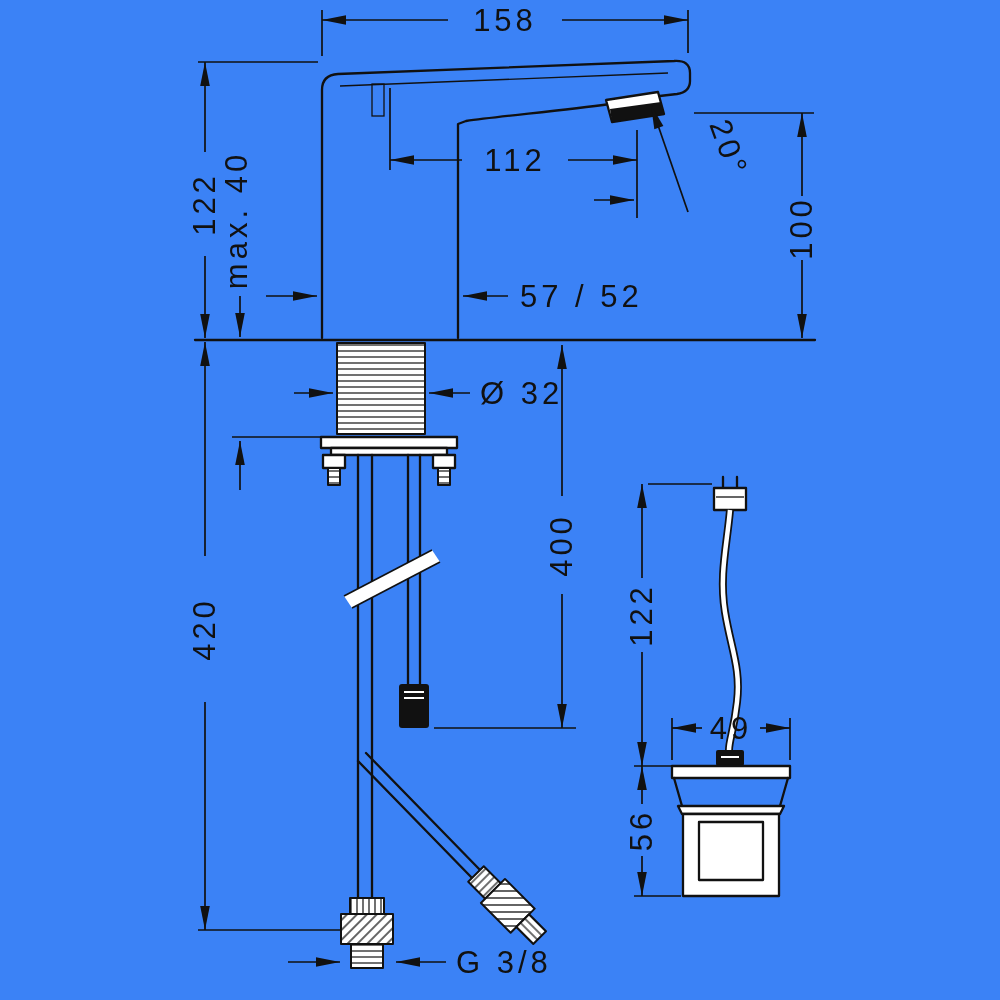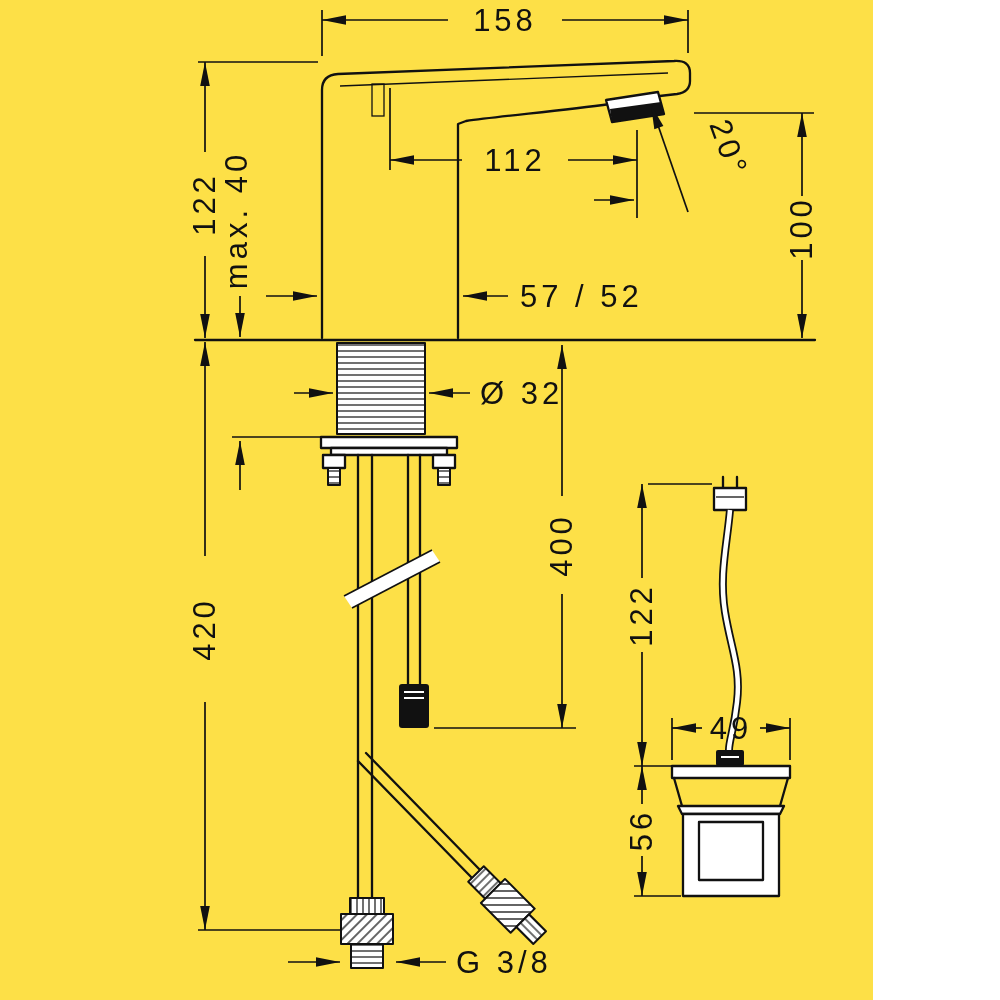--- a/index.html
+++ b/index.html
@@ -1,16 +1,16 @@
 <!DOCTYPE html>
 <html><head>
 <meta charset="utf-8">
 <style>
   html,body{margin:0;padding:0;background:#fff;width:1000px;height:1000px;overflow:hidden}
-  .canvas{width:873px;height:1000px;background:#fde047}
+  .canvas{width:1000px;height:1000px;background:#3b82f6}
   .o{fill:none;stroke:#111;stroke-width:2.3;stroke-linecap:round;stroke-linejoin:round}
   .f{fill:#fff;stroke:#111;stroke-width:2.3;stroke-linejoin:round}
   .d{fill:none;stroke:#111;stroke-width:1.7}
   .t{fill:none;stroke:#111;stroke-width:1.3}
   .pf{stroke:#111;stroke-width:2;stroke-linejoin:round}
   .lbl{font-family:"Liberation Sans","DejaVu Sans",sans-serif;font-size:31px;letter-spacing:4px;fill:#111}
 </style>
 </head>
 <body>
 

